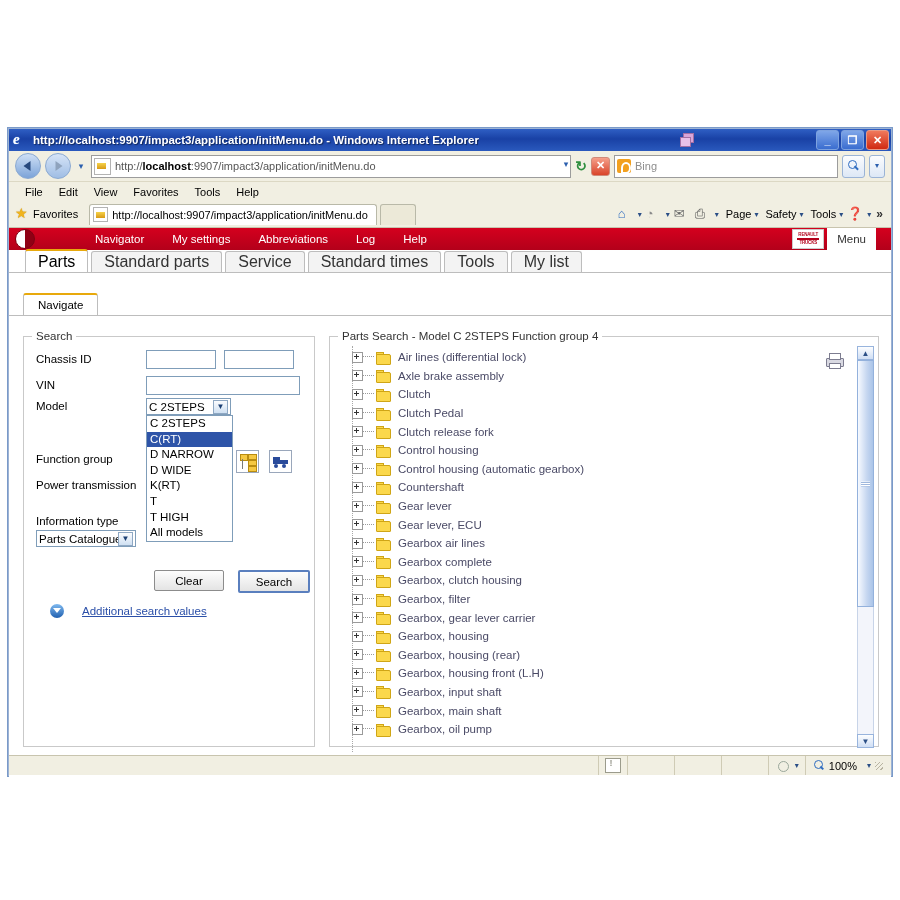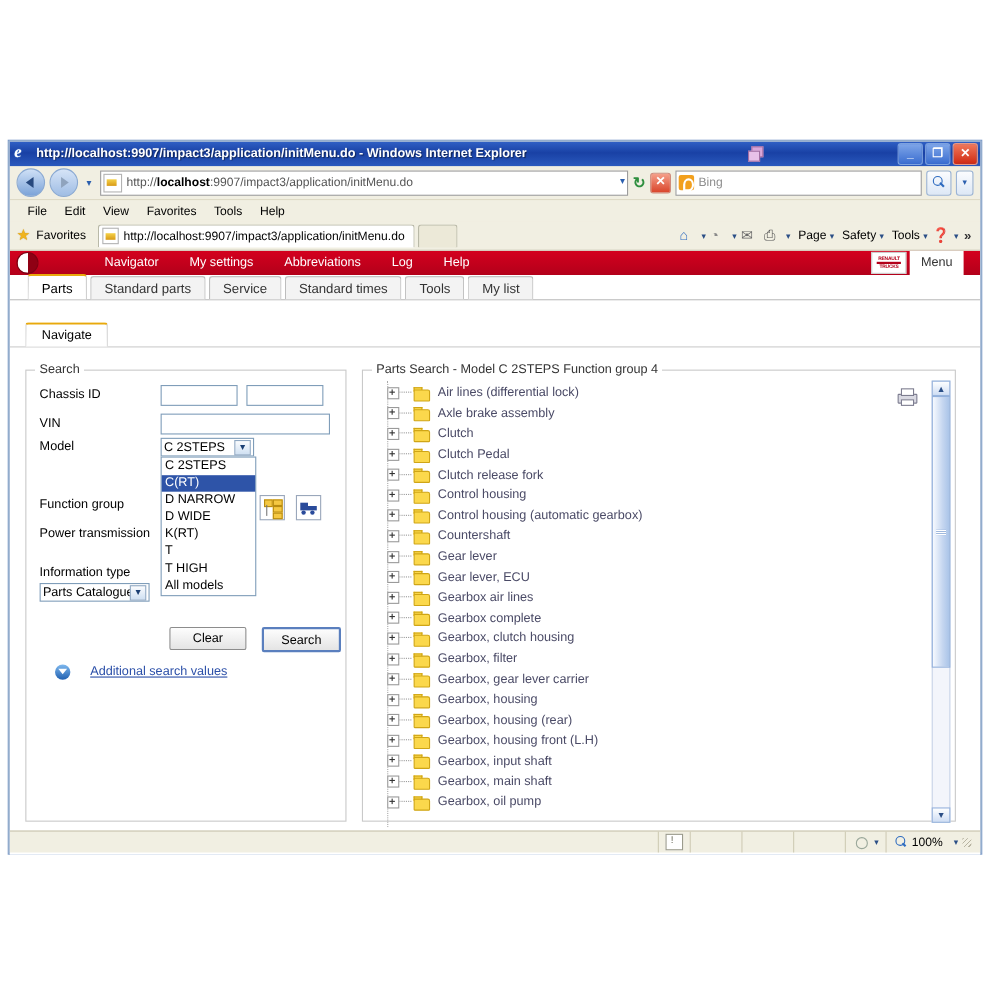--- a/index.html
+++ b/index.html
@@ -106,31 +106,31 @@
      display:flex;flex-direction:column;justify-content:center;align-items:center;margin-right:3px;}
   .rtlogo b{font-size:4.5px;line-height:4.5px;color:#b3001a;letter-spacing:-.2px;font-weight:bold;}
   .rtlogo i{display:block;width:22px;height:2px;background:#b3001a;margin:1px 0;}
   .menuword{background:#fff;color:#333;font-size:11.5px;height:100%;display:flex;align-items:center;
      padding:0 10px;}
 
   
   .tabsrow{height:22px;background:#fff;display:flex;align-items:flex-end;padding-left:16px;gap:3px;
      border-bottom:1px solid #bdbdbd;position:relative;}
   .mtab{height:20px;border:1px solid #bdbdbd;border-bottom:none;background:#f3f3f3;
-     font-size:12px;color:#333;display:flex;align-items:center;padding:0 12px;
+     font-size:16px;color:#333;display:flex;align-items:center;padding:0 12px;
      border-radius:3px 3px 0 0;position:relative;}
   .mtab.active{background:#fff;color:#000;border-top:2px solid #e8a90c;height:21px;z-index:2;}
   .subtabsrow{height:22px;background:#fff;display:flex;align-items:flex-end;padding-left:14px;
      border-bottom:1px solid #bdbdbd;margin-top:20px;}
   .stab{height:20px;border:1px solid #bdbdbd;border-bottom:none;background:#fff;
      font-size:11.5px;color:#000;display:flex;align-items:center;padding:0 14px;
      border-radius:3px 3px 0 0;border-top:2px solid #e8a90c;}
 
   
-  .content{display:flex;padding:14px 22px 0 14px;gap:14px;background:#fff;height:430px;box-sizing:border-box;}
+  .content{display:flex;padding:14px 12px 0 14px;gap:14px;background:#fff;height:430px;box-sizing:border-box;}
   fieldset{border:1px solid #c9c9c9;margin:0;padding:0;}
   legend{font-size:11.5px;color:#333;padding:0 4px;margin-left:8px;}
 
   .leftpanel{width:290px;height:415px;position:relative;}
   .form{padding:4px 0 0 12px;position:relative;font-size:11.5px;color:#000;}
   .frow{display:flex;align-items:center;height:26px;}
   .flabel{width:110px;font-size:11.5px;color:#000;}
   .inp{height:15px;border:1px solid #7f9db9;background:#fff;}
   .inp.small{width:64px;}
   .inp.wide{width:148px;}

